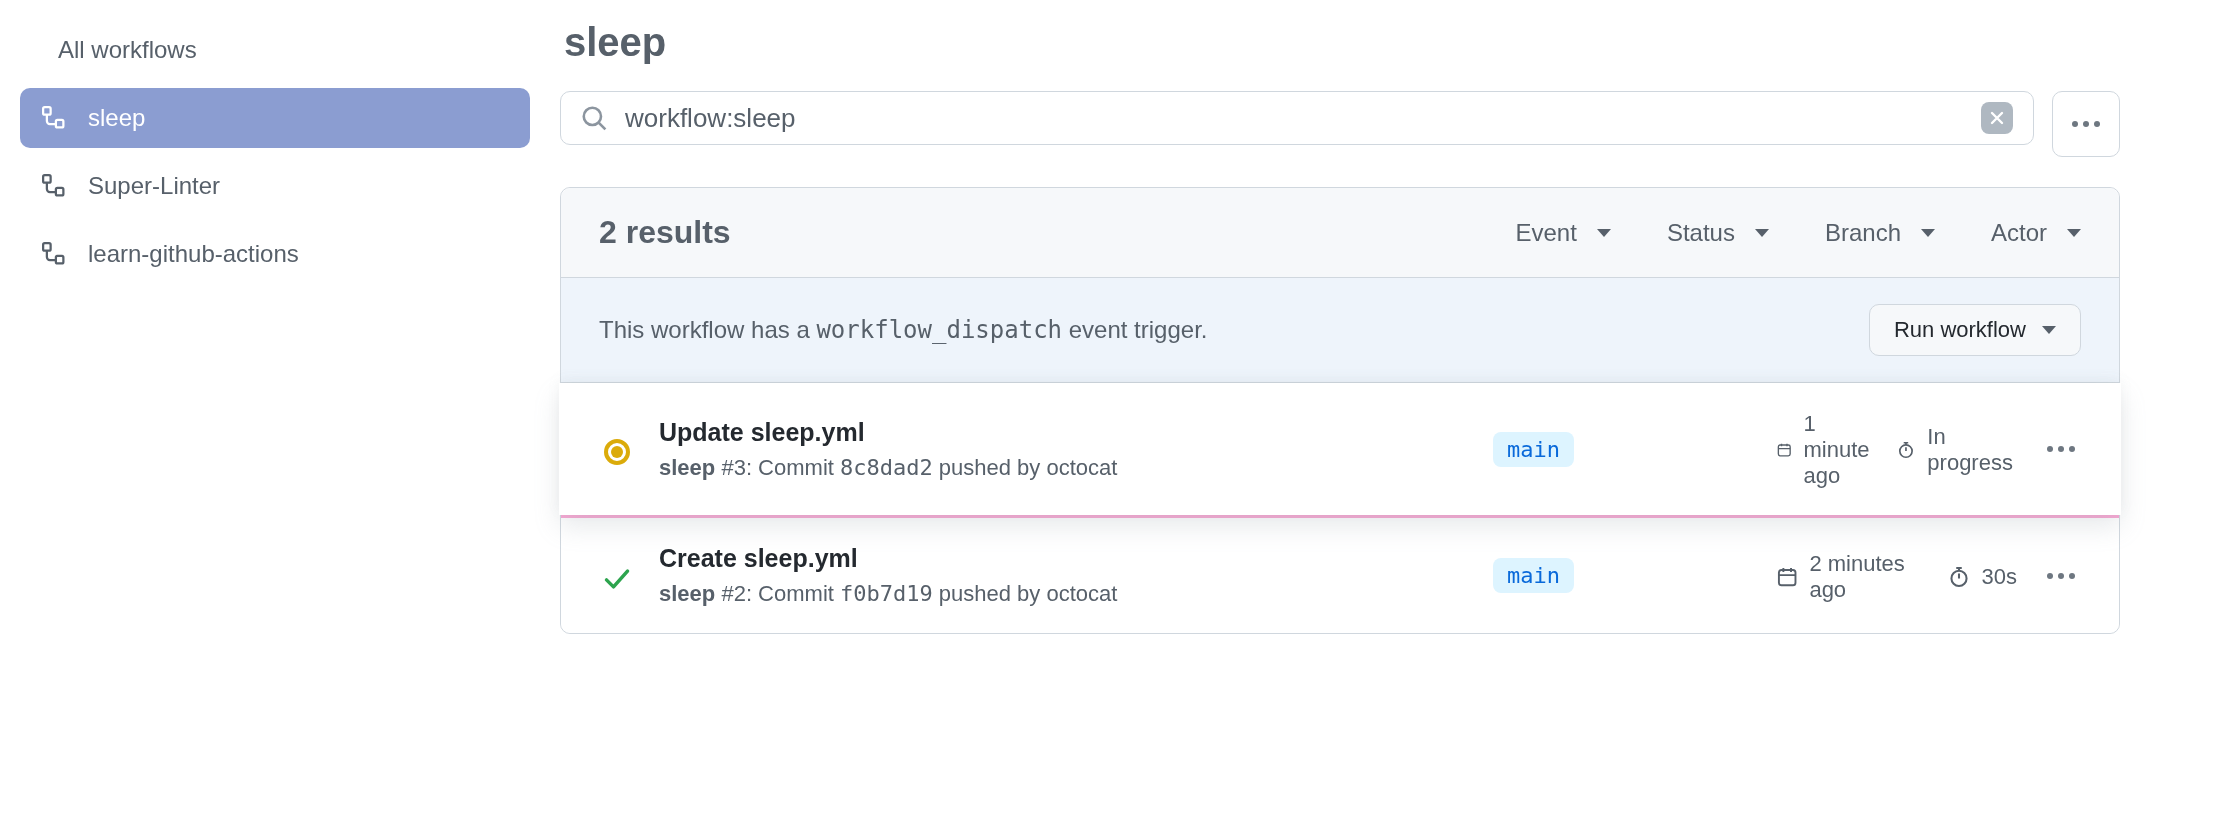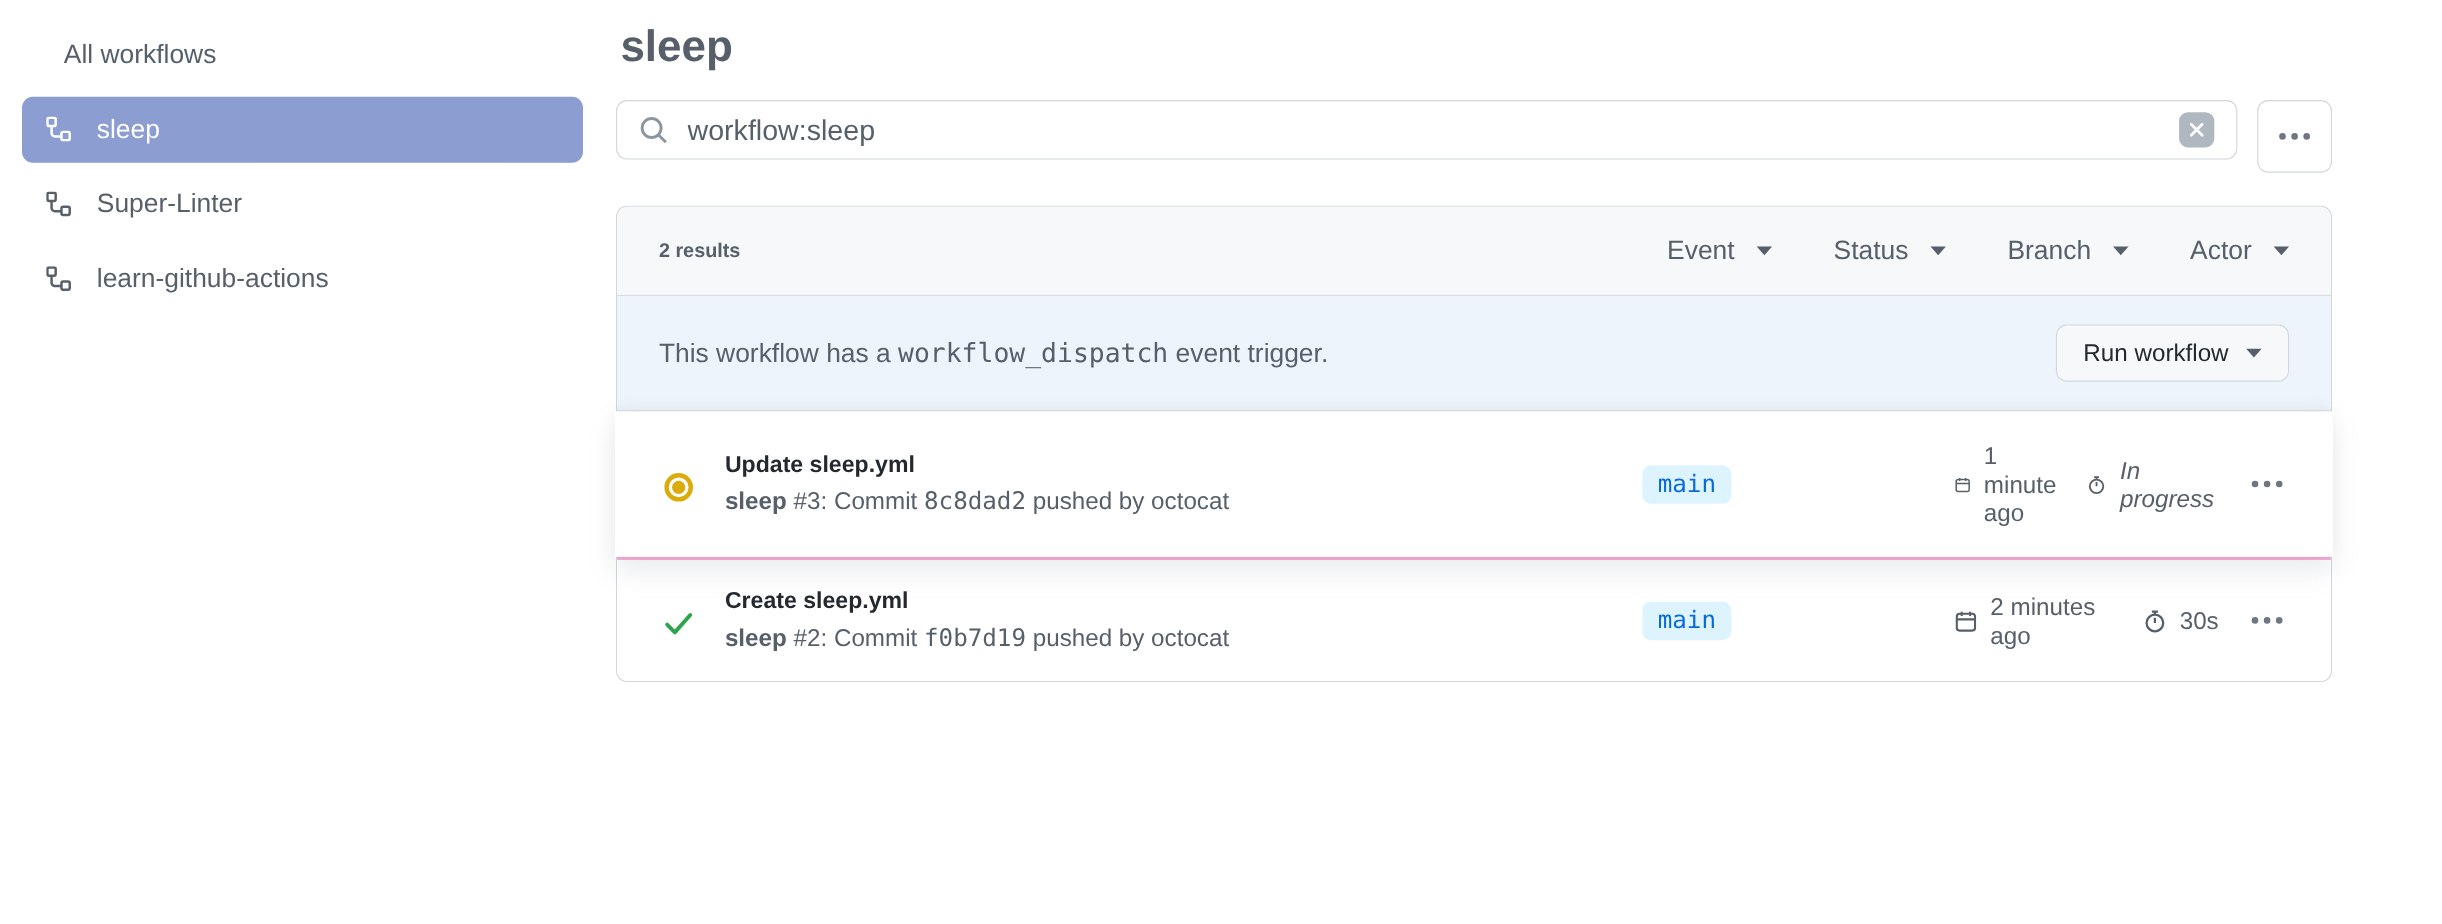--- a/index.html
+++ b/index.html
@@ -128,21 +128,21 @@
   .panel-header {
     display: flex;
     align-items: center;
     justify-content: space-between;
     padding: 26px 38px;
     background: #f6f8fa;
     border-bottom: 1px solid #d0d7de;
     border-radius: 10px 10px 0 0;
   }
   .results-count {
-    font-size: 18px;
+    font-size: 32px;
     font-weight: 600;
     color: #57606a;
     text-align: right;
   }
   .filter-group { display: flex; gap: 56px; }
   .filter-item {
     display: flex;
     align-items: center;
     gap: 20px;
     font-size: 24px;
@@ -195,21 +195,21 @@
     box-shadow: 0 12px 24px rgba(140,149,159,0.2), 0 -4px 12px rgba(140,149,159,0.08);
     z-index: 2;
     margin-left: -2px;
     margin-right: -2px;
     padding-left: 40px;
     padding-right: 40px;
   }
   .status-col { width: 36px; display:flex; justify-content:center; padding-top:6px;}
   .title-col { flex: 1; }
   .run-title {
-    font-size: 21px;
+    font-size: 25px;
     font-weight: 600;
     color: #24292f;
     margin-bottom: 8px;
   }
   .run-sub {
     font-size: 22px;
     color: #57606a;
   }
   .run-sub .bold { font-weight:600; color:#57606a;}
   .run-sub .mono { font-family: ui-monospace, SFMono-Regular, Menlo, Consolas, monospace; }
@@ -218,21 +218,21 @@
     display: inline-block;
     background: #ddf4ff;
     color: #0969da;
     font-family: ui-monospace, SFMono-Regular, Menlo, Consolas, monospace;
     font-size: 22px;
     padding: 5px 14px;
     border-radius: 8px;
   }
   .meta-col { width: 240px; display:flex; flex-direction:row; gap:10px; padding-top:2px;}
   .meta-line { display:flex; align-items:center; gap:12px; font-size:22px; color:#57606a;}
-  .meta-line.italic { font-style: italic; }
+  .meta-line.italic { }
   .row-more { width: 40px; display:flex; justify-content:center; cursor:pointer;}
 
   
   .status-running {
     width: 26px; height: 26px; border-radius: 50%;
     border: 4px solid #dbab0a;
     display:flex;align-items:center;justify-content:center;
   }
   .status-running::after {
     content:""; width:12px;height:12px;border-radius:50%;background:#dbab0a;

